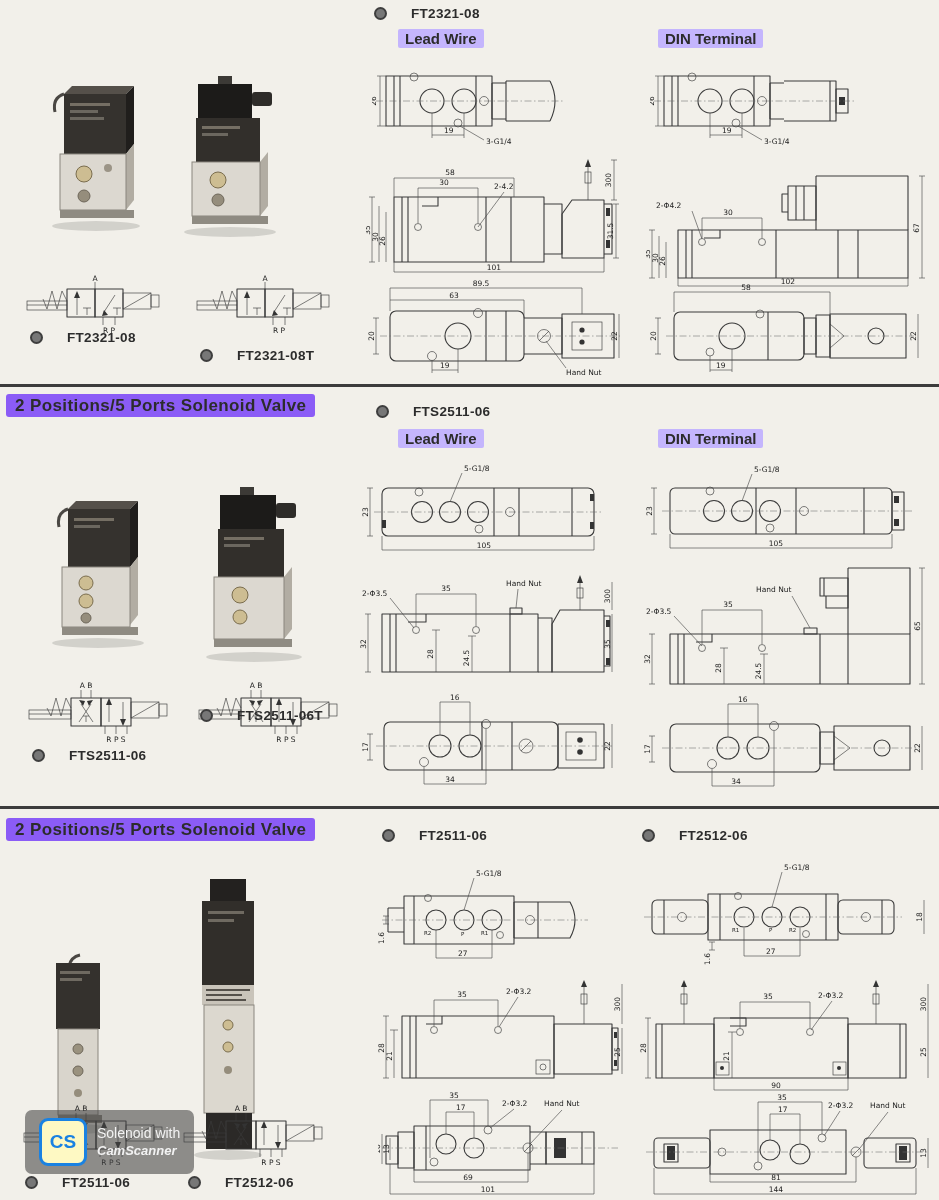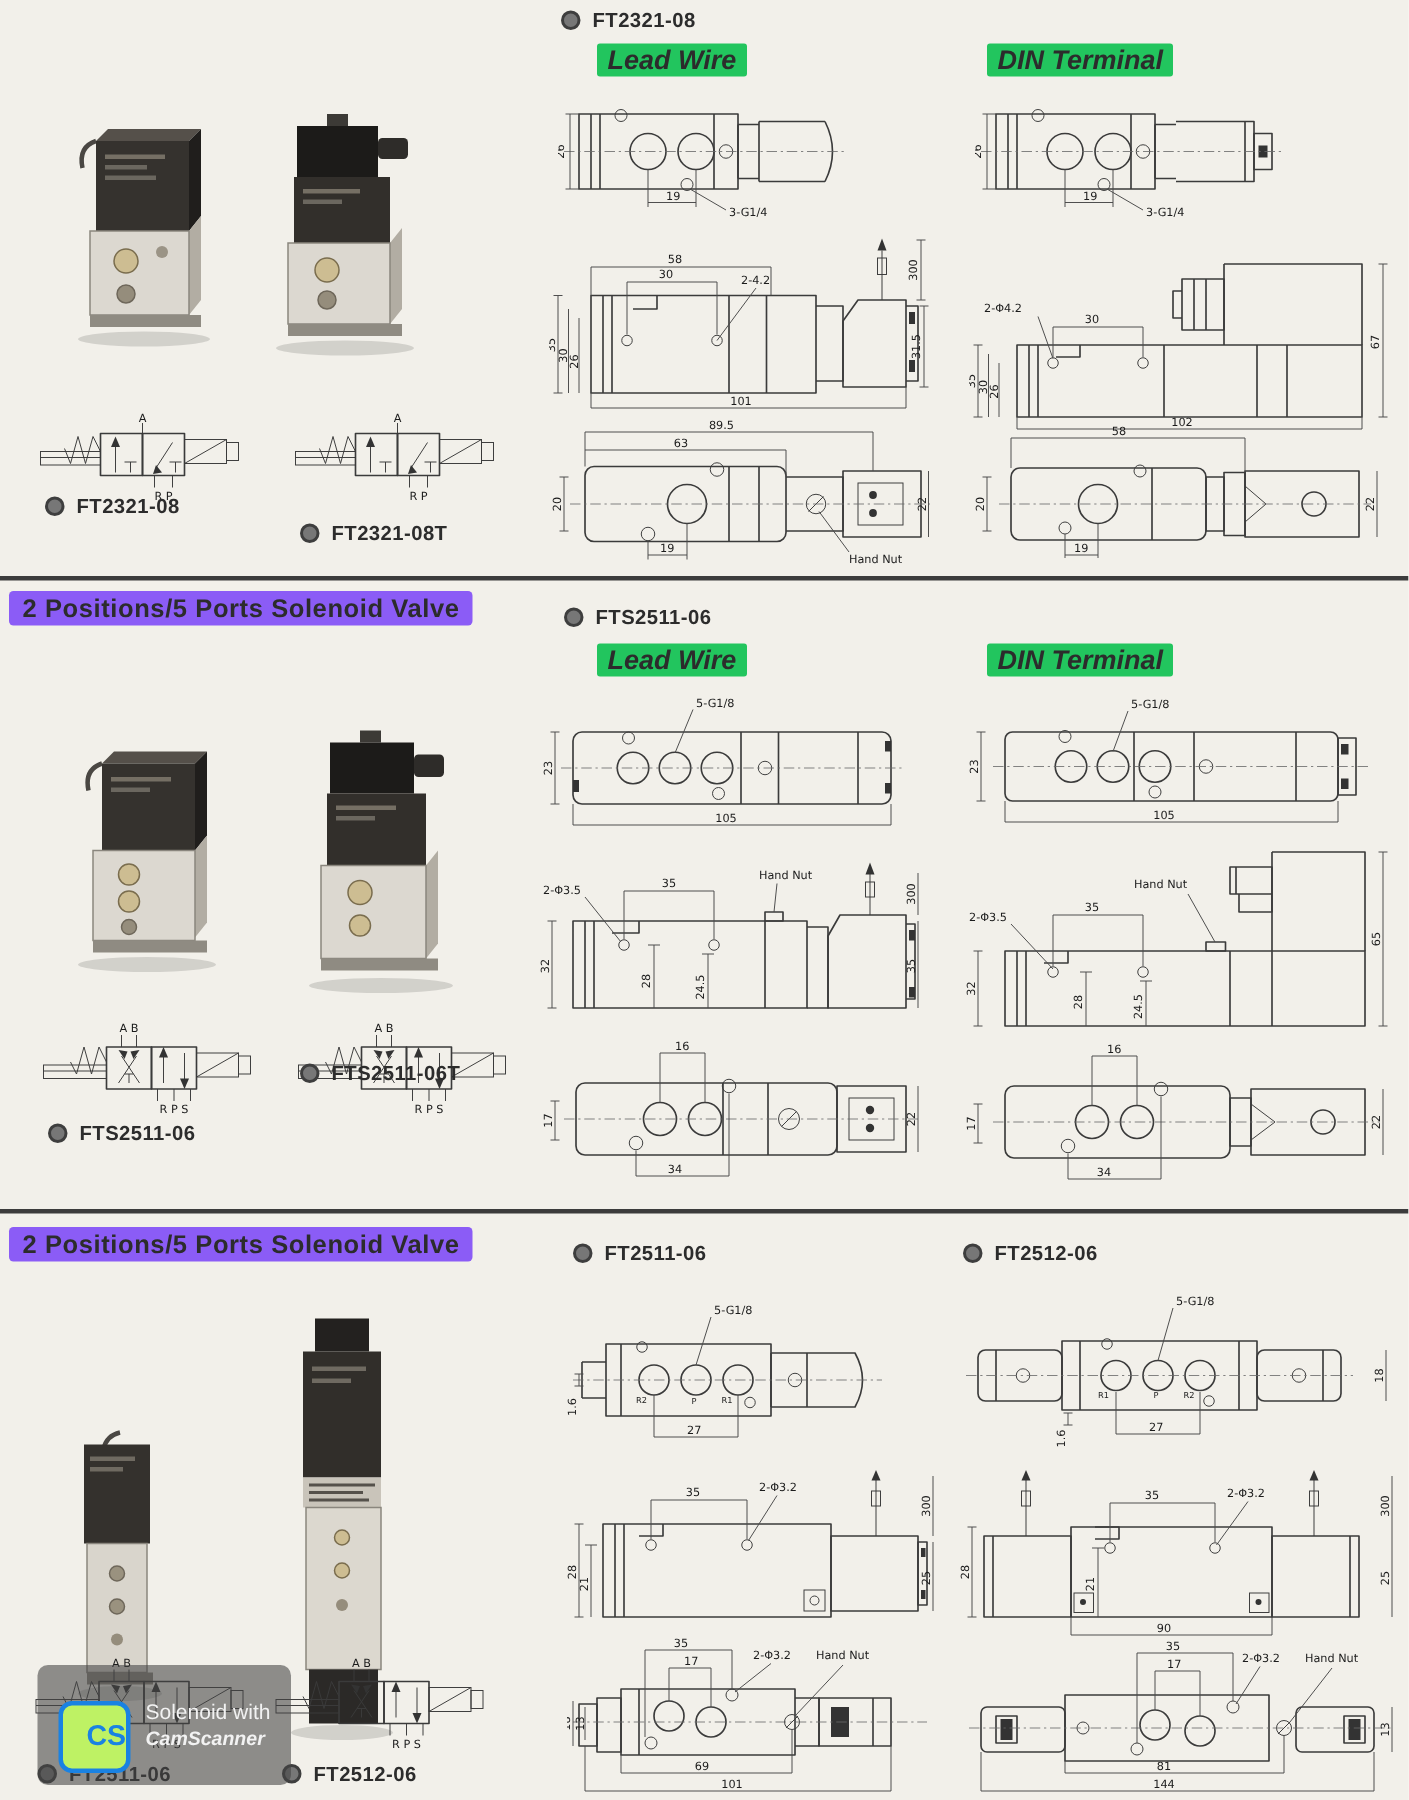--- a/index.html
+++ b/index.html
@@ -1,31 +1,31 @@
 <!DOCTYPE html>
 <html><head>
 <meta charset="utf-8">
 <style>
   html,body{margin:0;padding:0;}
   .page{position:relative;width:939px;height:1200px;background:#f2f0ea;font-family:"Liberation Sans",sans-serif;color:#2c2c2c;overflow:hidden;}
   .abs{position:absolute;}
-  .model{display:flex;align-items:center;gap:8px;font-size:13.5px;font-weight:bold;letter-spacing:.3px;}
+  .model{display:flex;align-items:center;gap:24px;font-size:13.5px;font-weight:bold;letter-spacing:.3px;}
   .bullet{width:13px;height:13px;border-radius:50%;background:#777;border:2.5px solid #3e3e3e;box-sizing:border-box;flex:0 0 auto;}
-  .sub{font-size:18px;font-weight:bold;background:#22c55e;padding:1px 7px;border-radius:2px;font-style:italic;}
+  .sub{font-size:15px;font-weight:bold;background:#c4b5fd;padding:1px 7px;border-radius:2px;}
   .hdr{font-size:17px;font-weight:bold;background:#8b5cf6;padding:2px 9px;border-radius:3px;letter-spacing:.4px;}
   .divider{position:absolute;left:0;width:939px;height:3px;background:#3c3c3c;}
   svg .o{stroke:#3b3b3b;stroke-width:1.1;fill:none;stroke-linejoin:round;}
   svg .t{stroke:#3b3b3b;stroke-width:.65;fill:none;}
   svg .d{stroke:#4a4a4a;stroke-width:.65;fill:none;}
   svg .c{stroke:#6a6a6a;stroke-width:.55;fill:none;stroke-dasharray:7 2.5 1.5 2.5;}
   svg .f{fill:#333;stroke:none;}
   svg text{font-family:"DejaVu Sans",sans-serif;font-size:7.5px;fill:#1c1c1c;}
   svg text.p{font-size:5.5px;}
   .wm{display:flex;align-items:center;gap:10px;background:rgba(68,68,68,.58);border-radius:7px;padding:8px 14px;}
-  .wm-logo{width:42px;height:42px;background:#bef264;border:3px solid #1a82e2;border-radius:9px;display:flex;align-items:center;justify-content:flex-end;font-weight:bold;color:#1a82e2;font-size:19px;margin-top:16px;}
+  .wm-logo{width:42px;height:42px;background:#fef9c3;border:3px solid #1a82e2;border-radius:9px;display:flex;align-items:center;justify-content:center;font-weight:bold;color:#1a82e2;font-size:19px;}
   .wm-text{color:#f2f2f2;font-size:14px;line-height:1.25;}
   .wm-brand{font-size:13px;font-weight:bold;font-style:italic;}
 </style>
 </head>
 <body>
 
 <div class="page">
 
 <div class="abs model" style="left:374px;top:6px">
   <span class="bullet"></span>

